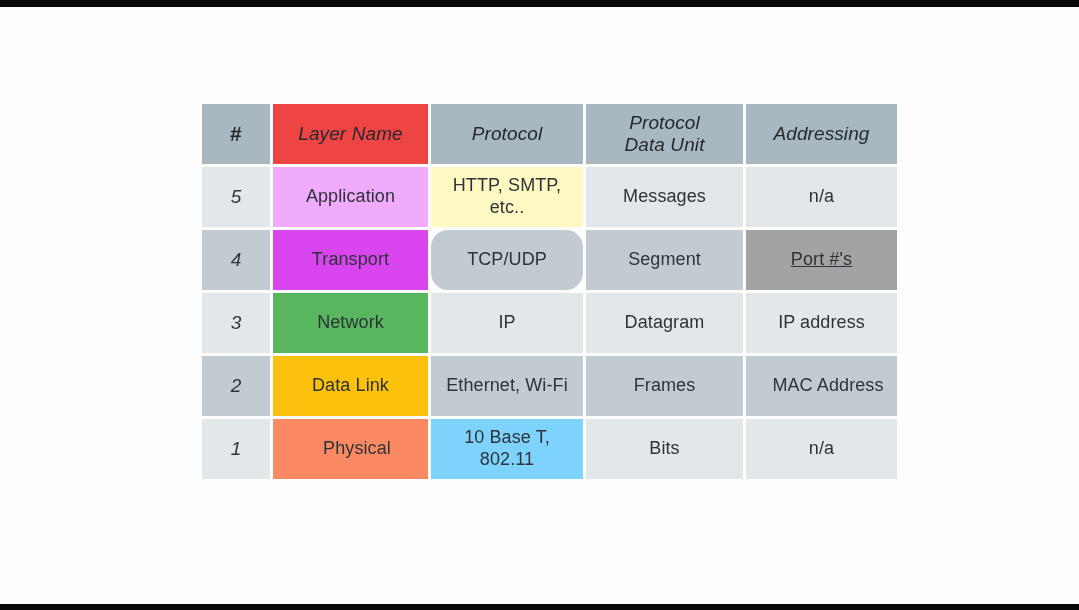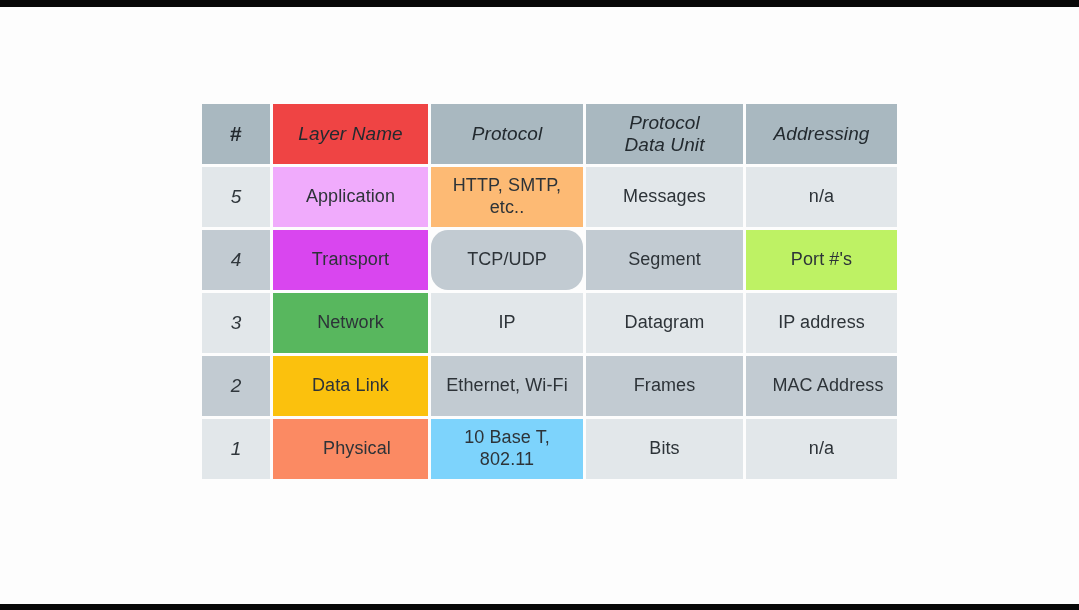--- a/index.html
+++ b/index.html
@@ -116,36 +116,36 @@
             <span class="cell-lines">Data Unit</span>
           </th>
           <th style="background: rgb(169, 184, 192);">Addressing</th>
         </tr>
       </thead>
       <tbody>
 
         <tr class="body-row row-light">
           <td class="num-cell" style="background: rgb(226, 231, 234);">5</td>
           <td class="layer-cell" style="background: #f0abfc;">Application</td>
-          <td style="background: #fdba74;">
+          <td style="background: #fef9c3;">
             <span class="cell-lines">HTTP, SMTP,</span>
             <span class="cell-lines">etc..</span>
           </td>
           <td style="background: rgb(226, 231, 234);">Messages</td>
           <td style="background: rgb(226, 231, 234);">n/a</td>
         </tr>
 
         <tr class="body-row row-dark">
           <td class="num-cell" style="background: rgb(194, 203, 210);">4</td>
           <td class="layer-cell" style="background: #d946ef; text-align: center;">Transport</td>
           <td style="background: rgb(194, 203, 210); border-radius: 17px;">
             <span class="cell-lines">TCP/UDP</span>
           </td>
           <td style="background: rgb(194, 203, 210);">Segment</td>
-          <td style="background: #bef264;">Port #'s</td>
+          <td style="background: #a3a3a3; text-decoration: underline;">Port #'s</td>
         </tr>
 
         <tr class="body-row row-light">
           <td class="num-cell" style="background: rgb(226, 231, 234);">3</td>
           <td class="layer-cell" style="background: rgb(88, 183, 94);">Network</td>
           <td style="background: rgb(226, 231, 234);">
             <span class="cell-lines">IP</span>
           </td>
           <td style="background: rgb(226, 231, 234);">Datagram</td>
           <td style="background: rgb(226, 231, 234);">IP address</td>

